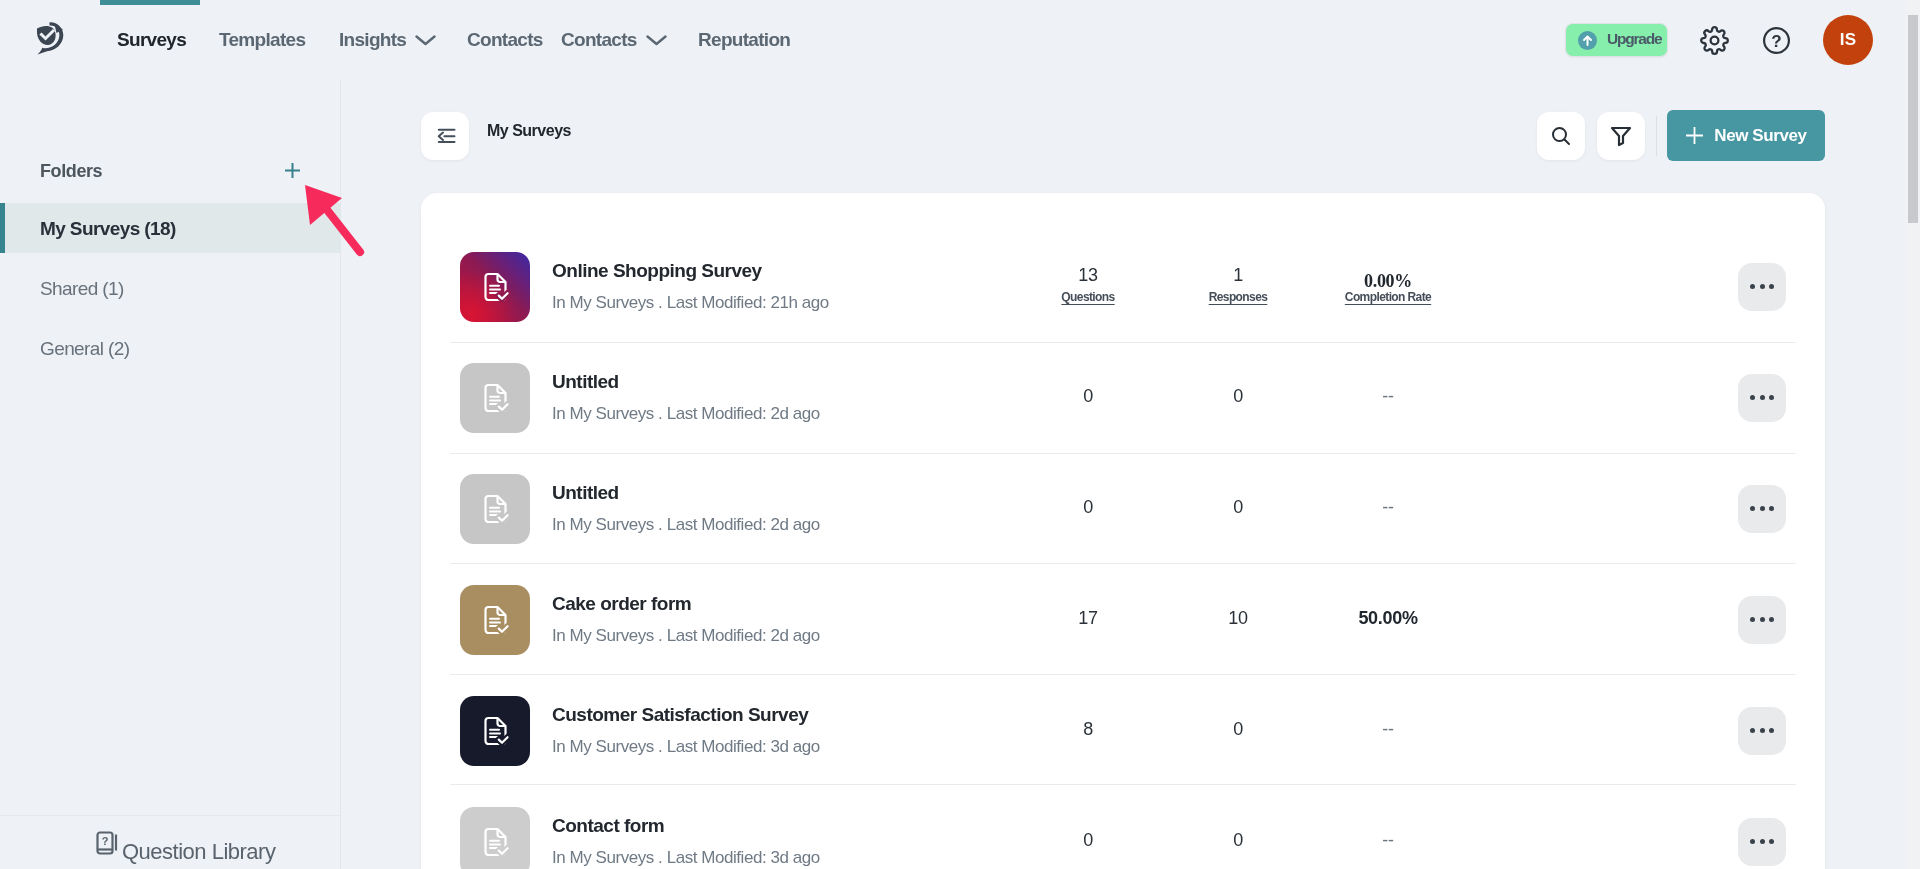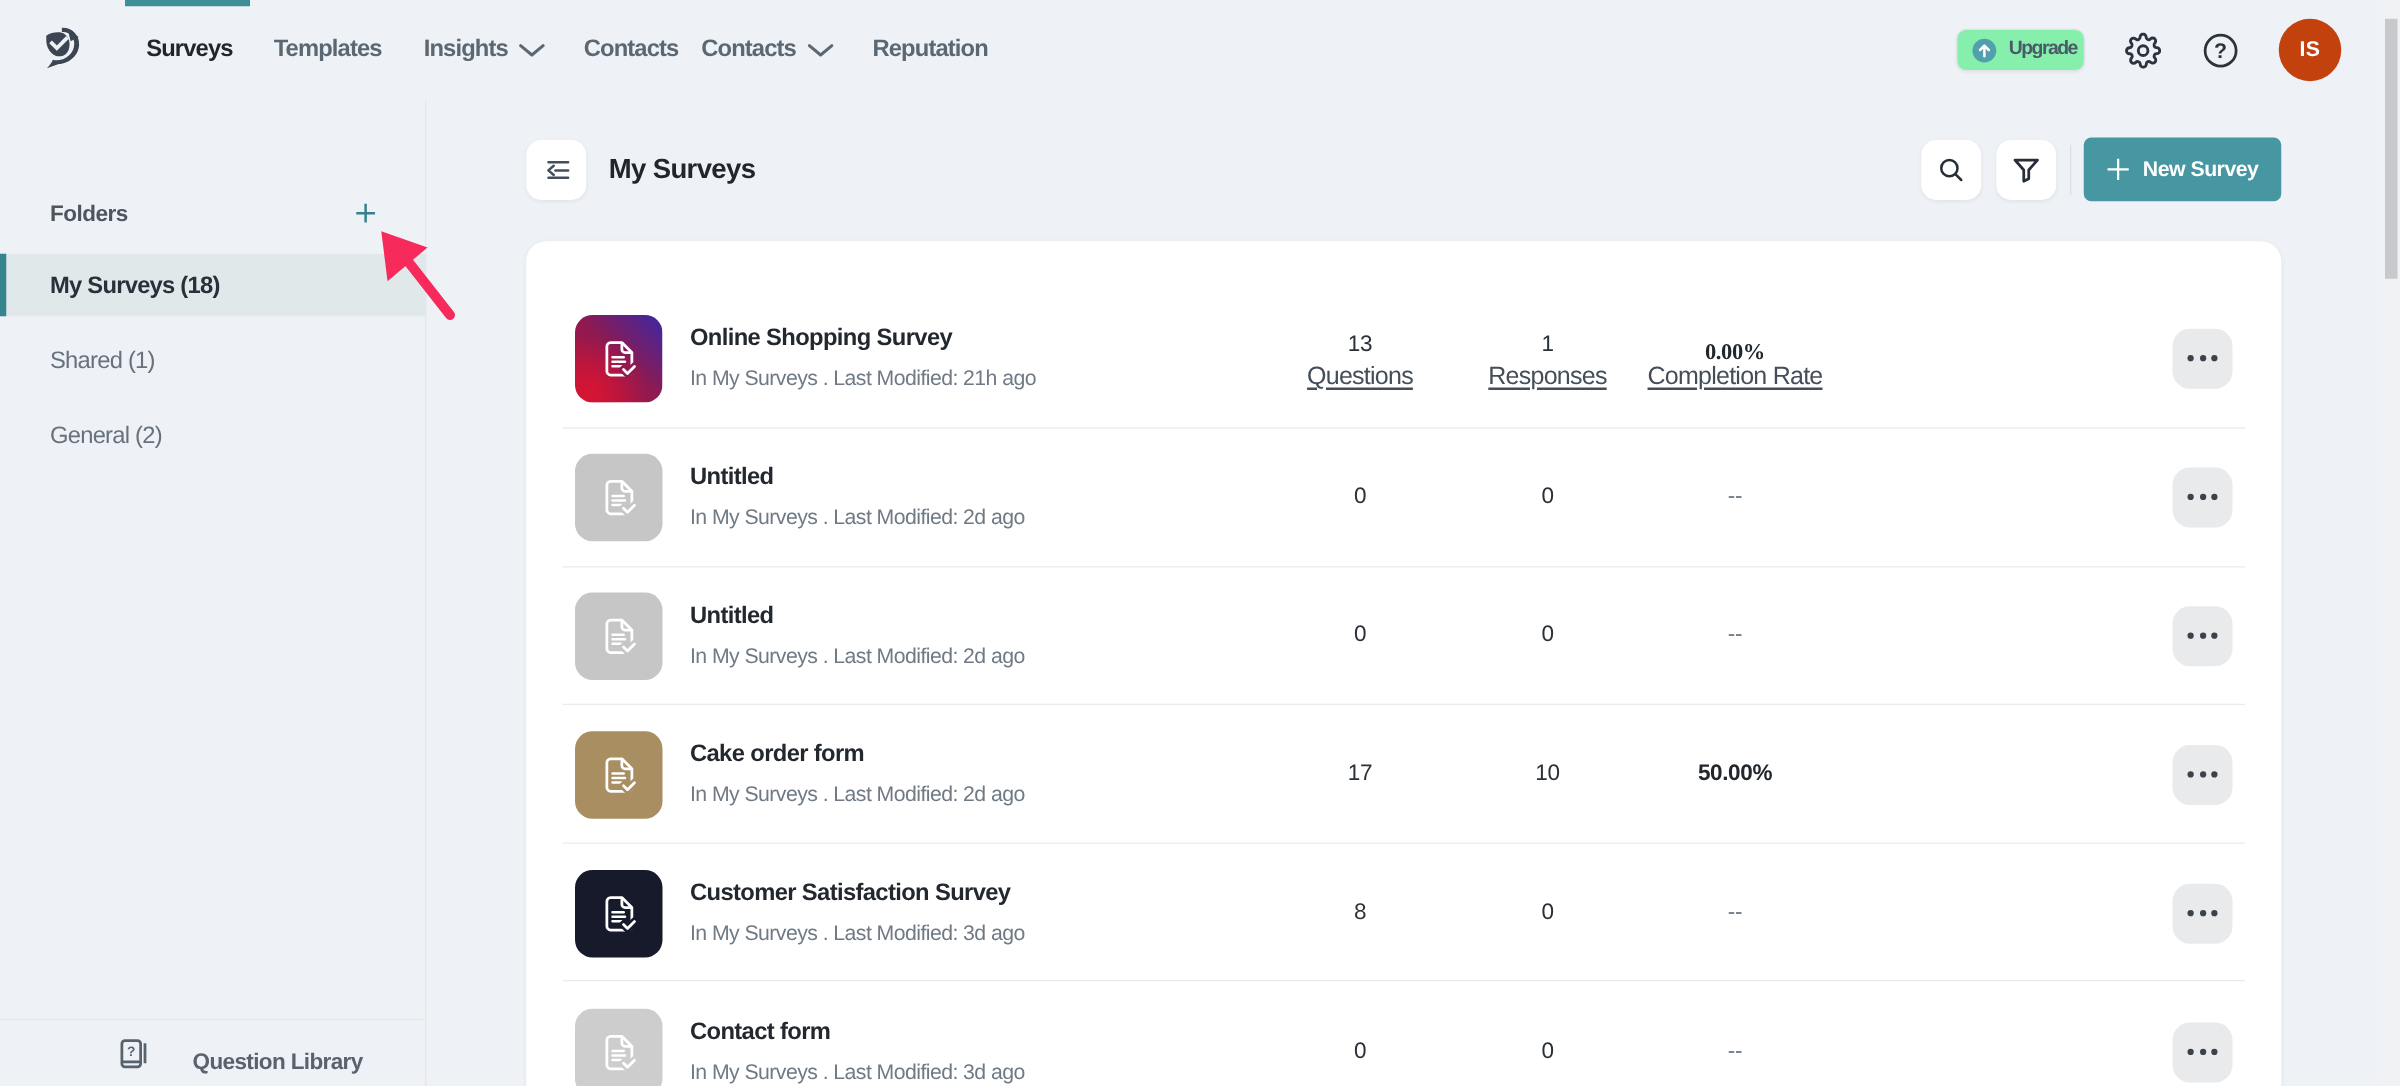--- a/index.html
+++ b/index.html
@@ -24,37 +24,37 @@
   .sb-thumb { left:1908px; top:15px; width:10px; height:208px; background:#c7c9cc; border-radius:0px; }
 
   
   .sidebar { left:0; top:80px; width:341px; height:789px; border-right:1px solid #e5e6e9; }
   .folders-lbl { left:40px; top:161px; font-size:18px; font-weight:700; color:#4c565f; letter-spacing:-0.4px; }
   .side-sel { left:0; top:203px; width:341px; height:50px; background:#e1e8ea; }
   .side-sel-bar { left:0; top:203px; width:5px; height:50px; background:#35848e; }
   .side-item { font-size:19px; color:#29303a; letter-spacing:-0.6px; }
   .side-dim { color:#67727d; }
   .qlib-divider { left:0; top:815px; width:341px; height:1px; background:#e7e8ea; }
-  .qlib-txt { left:122px; top:839px; font-size:18px; font-weight:700; color:#59636d; letter-spacing:-0.5px;margin-left:32px; }
+  .qlib-txt { left:122px; top:839px; font-size:22px; font-weight:400; color:#59636d; letter-spacing:-0.5px; }
 
   
   .icon-btn { width:48px; height:48px; background:#fff; border-radius:12px; box-shadow:0 1px 3px rgba(40,50,60,.06); }
-  .page-title { left:487px; top:122px; font-size:22px; font-weight:700; color:#21262d; letter-spacing:-0.5px; }
+  .page-title { left:487px; top:122px; font-size:16px; font-weight:700; color:#21262d; letter-spacing:-0.5px; }
   .hdr-vline { left:1656px; top:116px; width:1px; height:40px; background:#dcdfe3; }
   .new-survey { left:1667px; top:110px; width:158px; height:51px; border-radius:6px; background:#4697a1; color:#fff; font-size:17px; font-weight:700; letter-spacing:-0.4px; display:flex; align-items:center; justify-content:center; gap:10px; }
 
   
   .card { left:421px; top:193px; width:1404px; height:1000px; background:#fff; border-radius:16px; box-shadow:0 1px 4px rgba(40,50,70,.05); }
   .row-div { left:450px; width:1346px; height:1px; background:#eaebee; }
   .tile { left:460px; width:70px; height:70px; border-radius:14px; }
   .r-title { left:552px; font-size:19px; font-weight:700; color:#23282f; letter-spacing:-0.5px; }
   .r-sub { left:552px; font-size:17px; color:#6f7a85; letter-spacing:-0.45px; }
   .stat { width:160px; text-align:center; font-size:18px; color:#2a3138; letter-spacing:-0.3px; }
   .stat.b { font-weight:700; color:#21272e; }
-  .stat-lbl { width:200px; text-align:center; font-size:20px; font-weight:400; color:#454e58; letter-spacing:-0.6px; text-decoration:underline; text-underline-offset:3px; }
+  .stat-lbl { width:200px; text-align:center; font-size:12px; font-weight:700; color:#454e58; letter-spacing:-0.6px; text-decoration:underline; text-underline-offset:3px; }
   .dots-btn { left:1738px; width:48px; height:48px; border-radius:14px; background:#e9eaeb; }
   .dots-btn i { position:absolute; width:5px; height:5px; border-radius:50%; background:#3a424b; top:21px; }
 </style>
 </head>
 <body>
 
   <div class="abs tab-indicator"></div>
   <div class="abs" style="left:34px; top:21px;"><svg width="32" height="35" viewBox="0 0 32 35">
 <path d="M3 7.5 C8 4.5 14.5 4 18 6.5 C21.5 9 22.5 14 21 18.5 C19.3 23.3 14.2 25.3 10 23.3 C5.5 21.2 3 16 3 11 Z" fill="#3c4653"></path>
 <path d="M7.5 13.5l4 4 7.5-7.5" fill="none" stroke="#eef1f5" stroke-width="3" stroke-linecap="square"></path>

